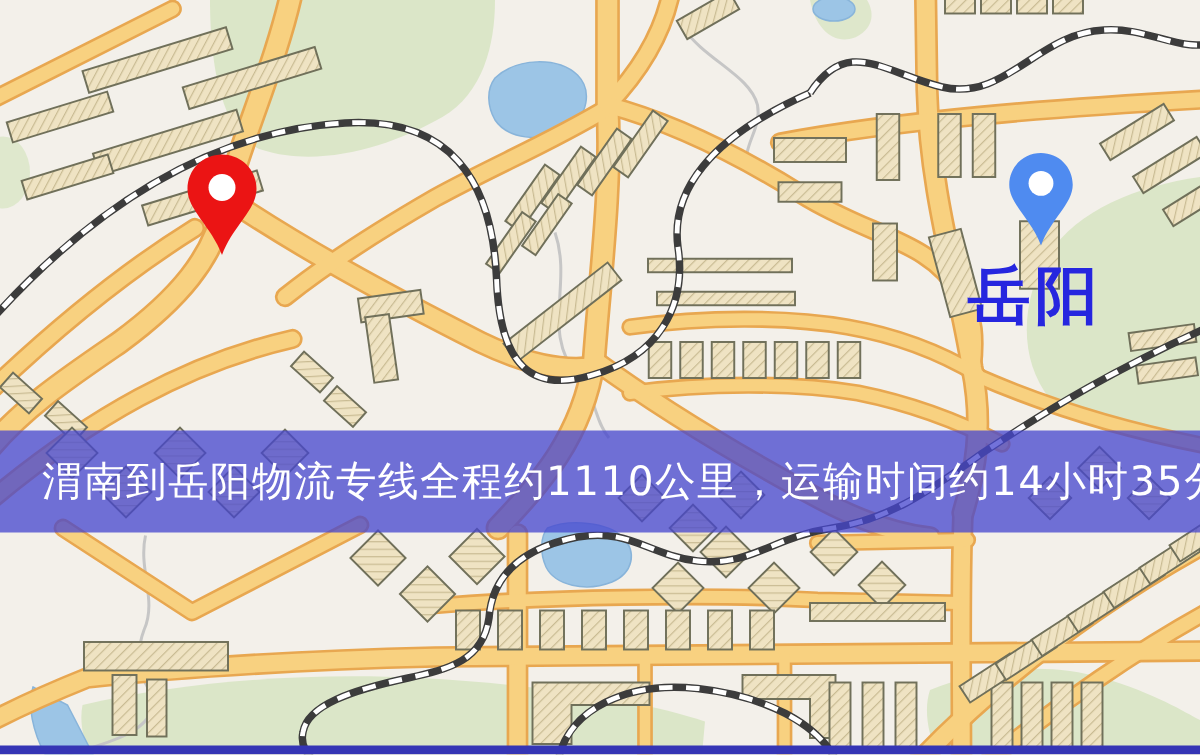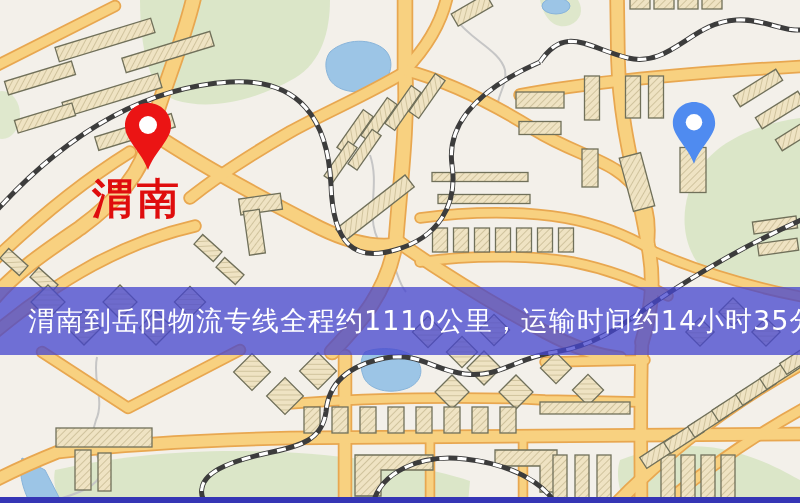--- a/index.html
+++ b/index.html
@@ -241,21 +241,21 @@
   <g transform="translate(148,103)">
     <path d="M0,67 C-7,48 -23,37 -23,23 C-23,10 -12.7,0 0,0 C12.7,0 23,10 23,23 C23,37 7,48 0,67 Z" style="fill: rgb(235, 20, 20);"></path>
     <circle cx="0" cy="22" r="9" fill="#FFFFFF"></circle>
   </g>
   <g transform="translate(694,102) scale(0.92)">
     <path d="M0,67 C-7,48 -23,37 -23,23 C-23,10 -12.7,0 0,0 C12.7,0 23,10 23,23 C23,37 7,48 0,67 Z" style="fill: rgb(79, 139, 240);"></path>
     <circle cx="0" cy="22" r="9" fill="#FFFFFF"></circle>
   </g>
 </svg>
 
-<div id="label-weinan" class="pin-label" style="color: rgb(223, 13, 13);">渭南</div>
+<div id="label-yueyang" class="pin-label" style="color: rgb(38, 38, 223);">岳阳</div>
 
 <div id="route-banner" style="background: rgba(70, 70, 206, 0.76);">
   <span style="color: rgb(255, 255, 255);">渭南到岳阳物流专线全程约1110公里，运输时间约14小时35分钟.</span>
 </div>
 
 <div id="bottom-strip" style="background: rgb(53, 53, 181);"></div>
 
 </div>
 
 </body></html>

